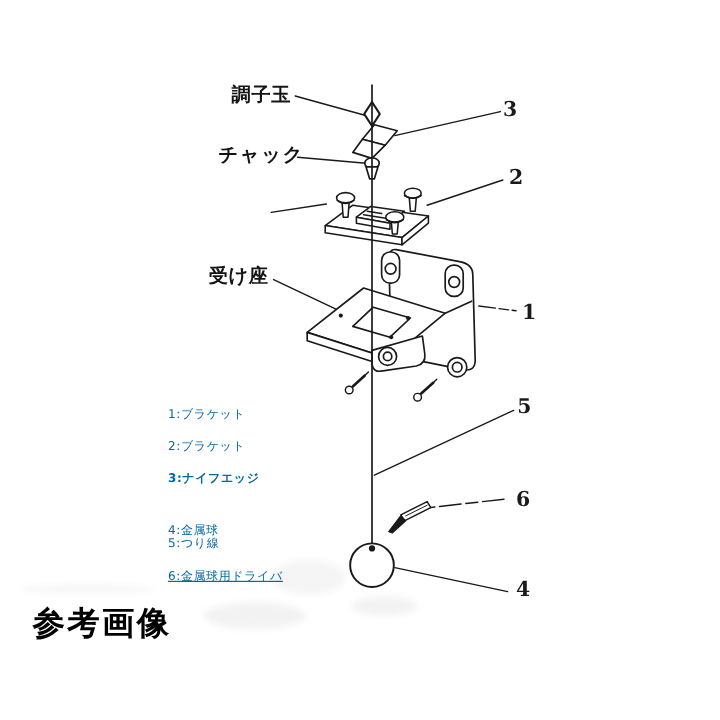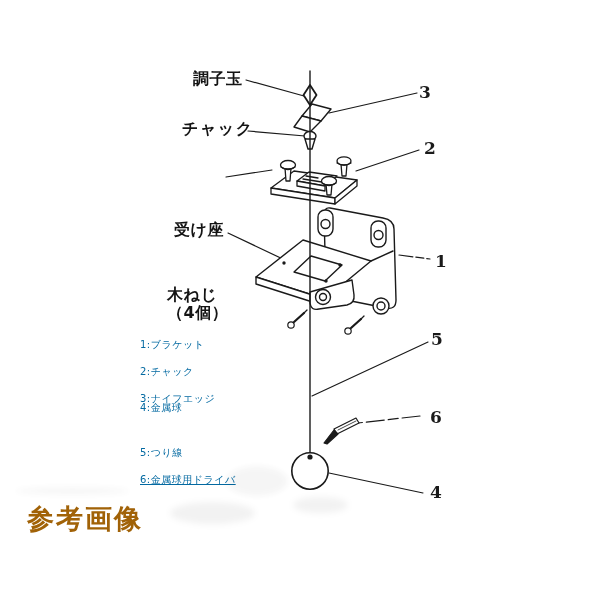--- a/index.html
+++ b/index.html
@@ -16,21 +16,21 @@
   .lbl2{text-align:center;}
   .num{
     position:absolute;color:#1a1a1a;font-family:"DejaVu Serif",serif;
     font-weight:700;font-size:17px;transform:translate(-50%,-50%);
   }
   .legend-item{
     position:absolute;left:140px;color:#0369a1;font-size:10px;
     letter-spacing:0.5px;white-space:pre;
   }
   .caption{
-    position:absolute;left:27px;top:501px;color:#a16207;font-size:27px;
+    position:absolute;left:27px;top:501px;color:#000000;font-size:27px;
     font-weight:600;letter-spacing:2px;
   }
   .smudge{
     position:absolute;background:rgba(0,0,0,0.05);border-radius:50%;
     filter:blur(3px);
   }
   .ink{stroke:#1a1a1a;fill:none;stroke-linecap:round;stroke-linejoin:round;}
   .wfill{fill:#ffffff;}
 </style>
 </head>
@@ -125,34 +125,33 @@
 
     <line class="ink" x1="310" y1="71" x2="310" y2="453" stroke-width="1.4"></line>
 
     <circle class="ink wfill" cx="310" cy="471" r="18.2" stroke-width="1.6"></circle>
     <circle cx="310" cy="457" r="2.6" fill="#1a1a1a"></circle>
   </svg>
 
   <div class="lbl" style="left:193px;top:70px;">調子玉</div>
   <div class="lbl" style="left:182px;top:120px;letter-spacing:1.5px;">チャック</div>
   <div class="lbl" style="left:174px;top:221px;">受け座</div>
-  <div class="lbl" style="left:167px;top:286px;"><span>木ねじ</span><br><span>（4個）</span></div>
 
   <div class="num" style="left:425px;top:92px;">3</div>
   <div class="num" style="left:430px;top:148px;">2</div>
   <div class="num" style="left:441px;top:261px;">1</div>
   <div class="num" style="left:437px;top:339px;">5</div>
   <div class="num" style="left:436px;top:417px;">6</div>
   <div class="num" style="left:436px;top:492px;">4</div>
 
   <div>
     <div class="legend-item" style="top:338px;">1:ブラケット</div>
-    <div class="legend-item" style="top:365px;">2:チャック</div>
-    <div class="legend-item" style="top:392px;">3:ナイフエッジ</div>
-    <div class="legend-item" style="top:401px;">4:金属球</div>
+    <div class="legend-item" style="top:365px;">2:ブラケット</div>
+    <div class="legend-item" style="top:392px;font-weight:bold;">3:ナイフエッジ</div>
+    <div class="legend-item" style="top:435px;">4:金属球</div>
     <div class="legend-item" style="top:446px;text-align:right;">5:つり線</div>
     <div class="legend-item" style="top:473px;text-decoration:underline;">6:金属球用ドライバ</div>
   </div>
 
   <div class="caption">参考画像</div>
 
   <div class="smudge" style="left:170px;top:502px;width:85px;height:22px;"></div>
   <div class="smudge" style="left:293px;top:497px;width:55px;height:16px;"></div>
   <div class="smudge" style="left:226px;top:466px;width:62px;height:30px;opacity:.8;"></div>
   <div class="smudge" style="left:15px;top:487px;width:115px;height:8px;opacity:.7;"></div>

